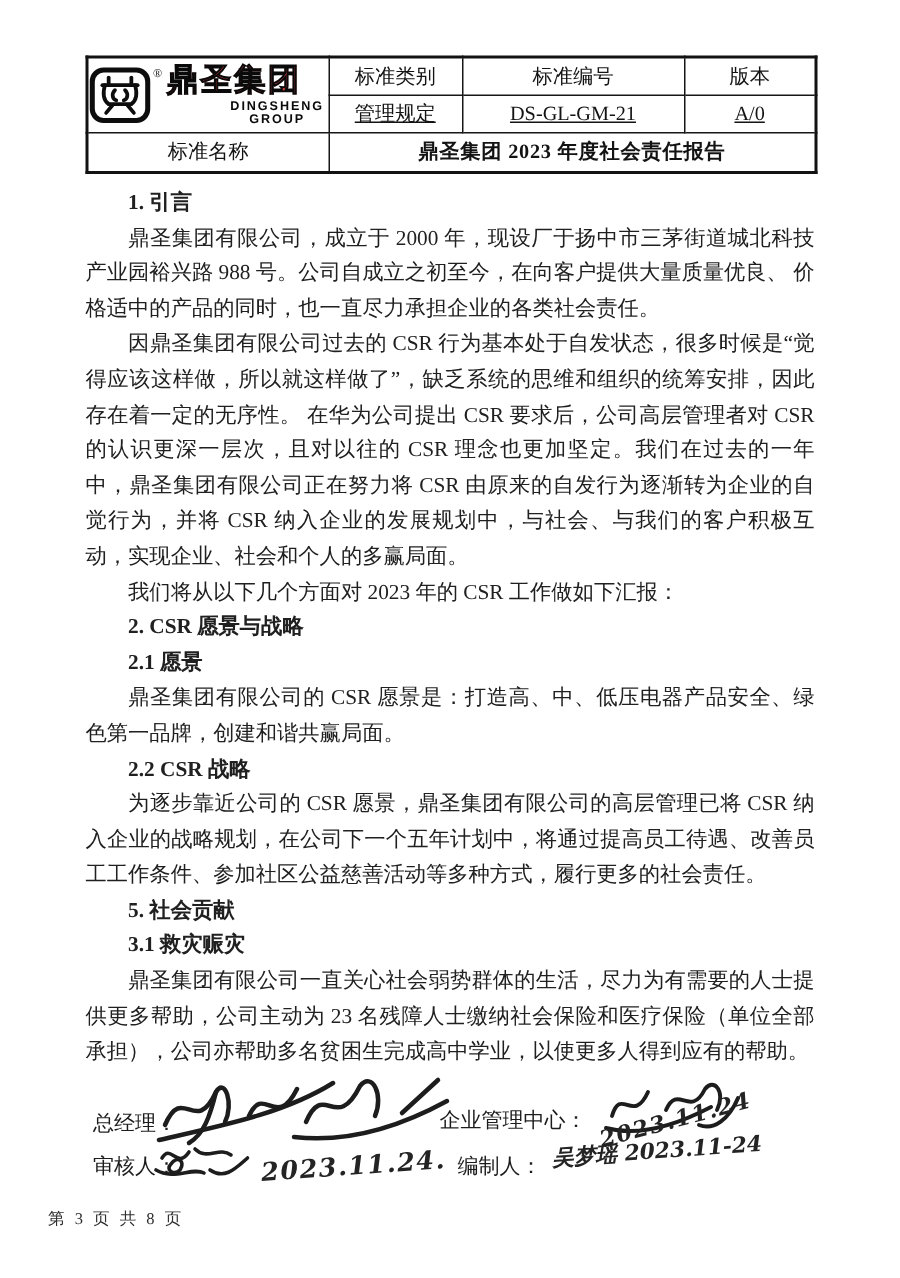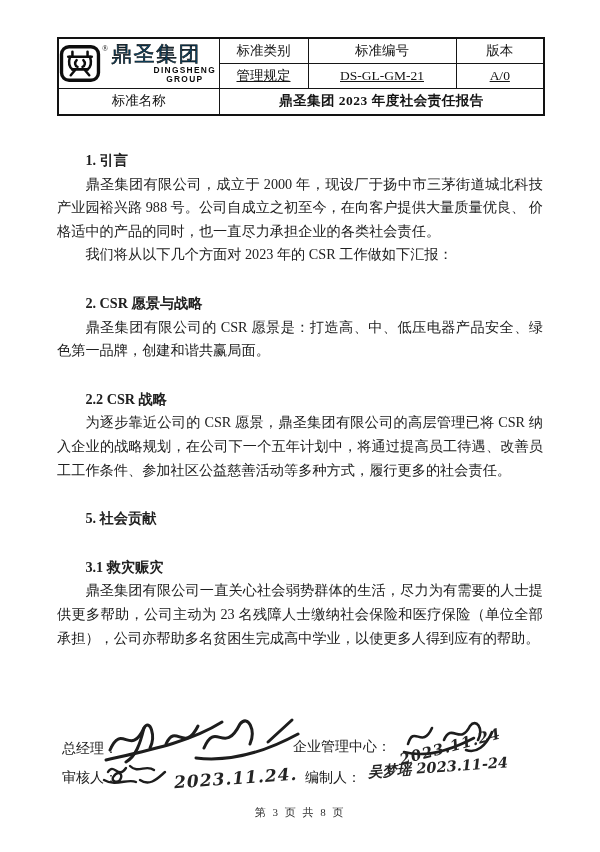--- a/index.html
+++ b/index.html
@@ -12,52 +12,52 @@
             table-layout:fixed;border:2px solid #121212;}
   table.hdr td{border:1.5px solid #161616;text-align:center;vertical-align:middle;
                font-size:13.5px;color:#131313;padding:0;line-height:1.1;}
   td.r1{height:24px;} td.r2{height:24px;text-decoration:underline;} td.r3{height:25px;}
   td.title-cell{font-weight:bold;font-size:14.5px;letter-spacing:.5px;}
 
   .logo-wrap{display:flex;align-items:center;justify-content:center;gap:3px;padding:2px 0;}
   .emblem{display:flex;align-items:center;}
   .reg{font-size:8px;align-self:flex-start;margin:2px 0 0 -2px;color:#111;}
   .logo-text{display:flex;flex-direction:column;align-items:flex-start;}
-  .logo-cn{font-family:"Liberation Sans","DejaVu Sans",sans-serif;font-weight:400;
-           font-size:21px;letter-spacing:1.5px;line-height:1;color:#0c4a6e;
+  .logo-cn{font-family:"Liberation Sans","DejaVu Sans",sans-serif;font-weight:700;
+           font-size:21px;letter-spacing:1.5px;line-height:1;color:#ef4444;
            -webkit-text-stroke:.6px #0a0a0a;}
   .logo-en{font-family:"Liberation Sans","DejaVu Sans",sans-serif;font-weight:700;
            font-size:8.4px;letter-spacing:1.3px;margin-top:2px;color:#0a0a0a;padding-left:40px;}
 
   
   .docbody{position:absolute;left:57px;top:124px;width:486px;}
   .docbody p{margin:0;font-size:14.2px;line-height:23.6px;text-align:justify;
              text-indent:2em;color:#202020;}
-  .docbody p.heading{font-weight:bold;text-align:left;margin-top:25px;}
+  .docbody p.heading{font-weight:bold;text-align:left;}
 
   
   .lbl{position:absolute;font-size:14px;color:#1c1c1c;}
   .scribble{position:absolute;}
   .scribble path{fill:none;stroke:#1d1d1d;stroke-linecap:round;stroke-linejoin:round;}
   .hand{position:absolute;font-family:"DejaVu Serif","Liberation Serif",serif;
         font-style:italic;font-weight:700;color:#242424;white-space:nowrap;}
 
   #gm-label{left:62px;top:740px;}
   #gm-sig{left:100px;top:714px;}
   #mc-label{left:293px;top:738px;}
   #mc-sig{left:396px;top:718px;}
   #mc-date{left:400px;top:751px;font-size:15px;transform:rotate(-15deg);transform-origin:left center;letter-spacing:1px;}
   #aud-label{left:62px;top:769px;}
   #aud-sig{left:100px;top:760px;}
   #aud-date{left:174px;top:768px;font-size:17px;transform:rotate(-4deg);letter-spacing:1px;}
   #comp-label{left:305px;top:769px;}
   #comp-sig{left:368px;top:763px;font-size:14.5px;transform:rotate(-4deg);transform-origin:left center;}
 
-  .footer{position:absolute;left:0;right:0;top:805px;text-align:center;
-          font-size:11px;letter-spacing:2px;color:#2e2e2e;}
+  .footer{position:absolute;left:0;right:0;top:805px;
+          font-size:11px;letter-spacing:2px;color:#2e2e2e;padding-left:32px;}
 </style>
 </head>
 <body>
 
 <div class="page">
 
   <table class="hdr">
     <colgroup>
         <col style="width:161px">
         <col style="width:89px">
@@ -104,22 +104,24 @@
       <tr>
         <td class="r3">标准名称</td>
         <td class="r3 title-cell" colspan="3">鼎圣集团 2023 年度社会责任报告</td>
       </tr>
     </tbody>
   </table>
 
   <div id="doc-body" class="docbody">
       <p class="heading">1. 引言</p>
       <p class="para">鼎圣集团有限公司，成立于 2000 年，现设厂于扬中市三茅街道城北科技产业园裕兴路 988 号。公司自成立之初至今，在向客户提供大量质量优良、 价格适中的产品的同时，也一直尽力承担企业的各类社会责任。</p>
+      <p class="para">因鼎圣集团有限公司过去的 CSR 行为基本处于自发状态，很多时候是“觉得应该这样做，所以就这样做了”，缺乏系统的思维和组织的统筹安排，因此存在着一定的无序性。 在华为公司提出 CSR 要求后，公司高层管理者对 CSR 的认识更深一层次，且对以往的 CSR 理念也更加坚定。我们在过去的一年中，鼎圣集团有限公司正在努力将 CSR 由原来的自发行为逐渐转为企业的自觉行为，并将 CSR 纳入企业的发展规划中，与社会、与我们的客户积极互动，实现企业、社会和个人的多赢局面。</p>
       <p class="para">我们将从以下几个方面对 2023 年的 CSR 工作做如下汇报：</p>
       <p class="heading">2. CSR 愿景与战略</p>
+      <p class="heading">2.1 愿景</p>
       <p class="para">鼎圣集团有限公司的 CSR 愿景是：打造高、中、低压电器产品安全、绿色第一品牌，创建和谐共赢局面。</p>
       <p class="heading">2.2 CSR 战略</p>
       <p class="para">为逐步靠近公司的 CSR 愿景，鼎圣集团有限公司的高层管理已将 CSR 纳入企业的战略规划，在公司下一个五年计划中，将通过提高员工待遇、改善员工工作条件、参加社区公益慈善活动等多种方式，履行更多的社会责任。</p>
       <p class="heading">5. 社会贡献</p>
       <p class="heading">3.1 救灾赈灾</p>
       <p class="para">鼎圣集团有限公司一直关心社会弱势群体的生活，尽力为有需要的人士提供更多帮助，公司主动为 23 名残障人士缴纳社会保险和医疗保险（单位全部承担），公司亦帮助多名贫困生完成高中学业，以使更多人得到应有的帮助。</p>
     </div>
 
   <span class="lbl" id="gm-label">总经理：</span>
   <svg class="scribble" id="gm-sig" width="205" height="52" viewBox="0 0 205 52">

